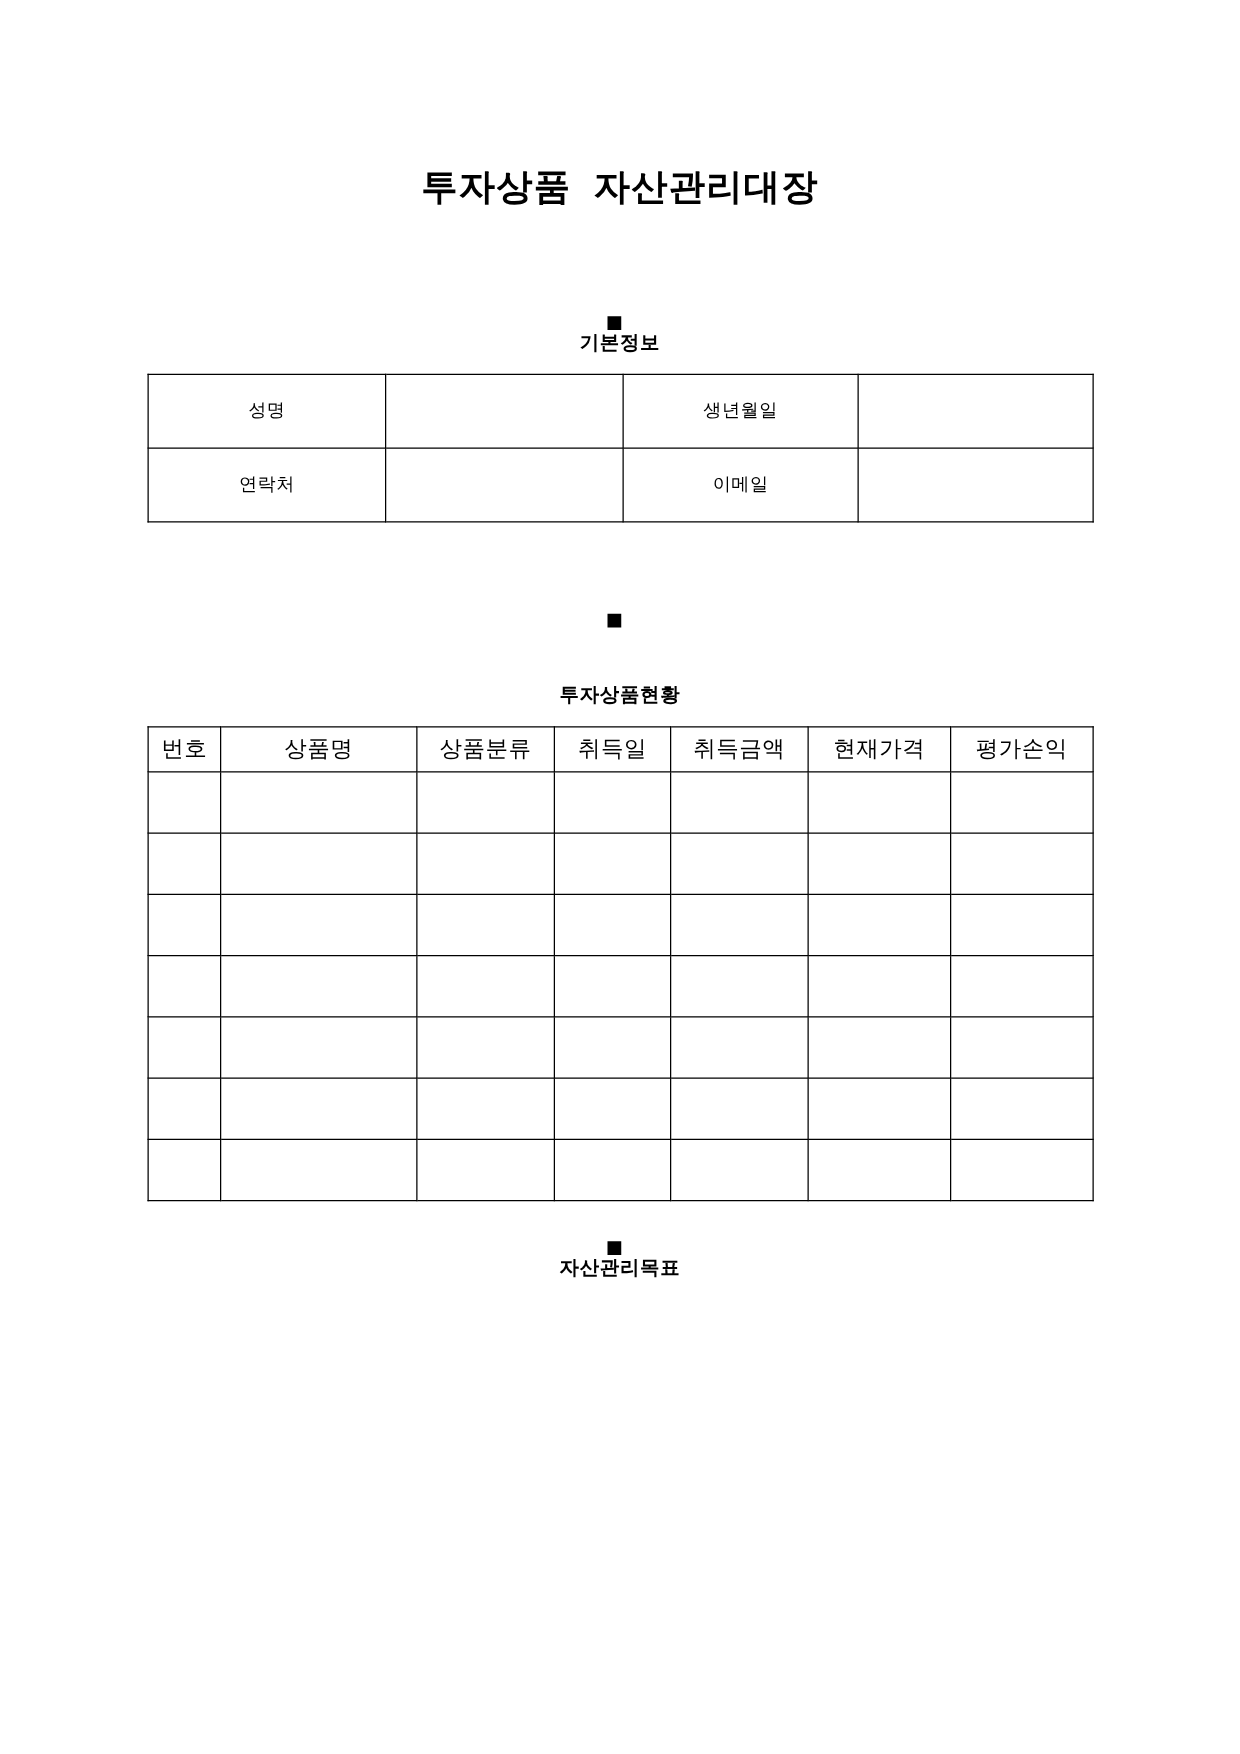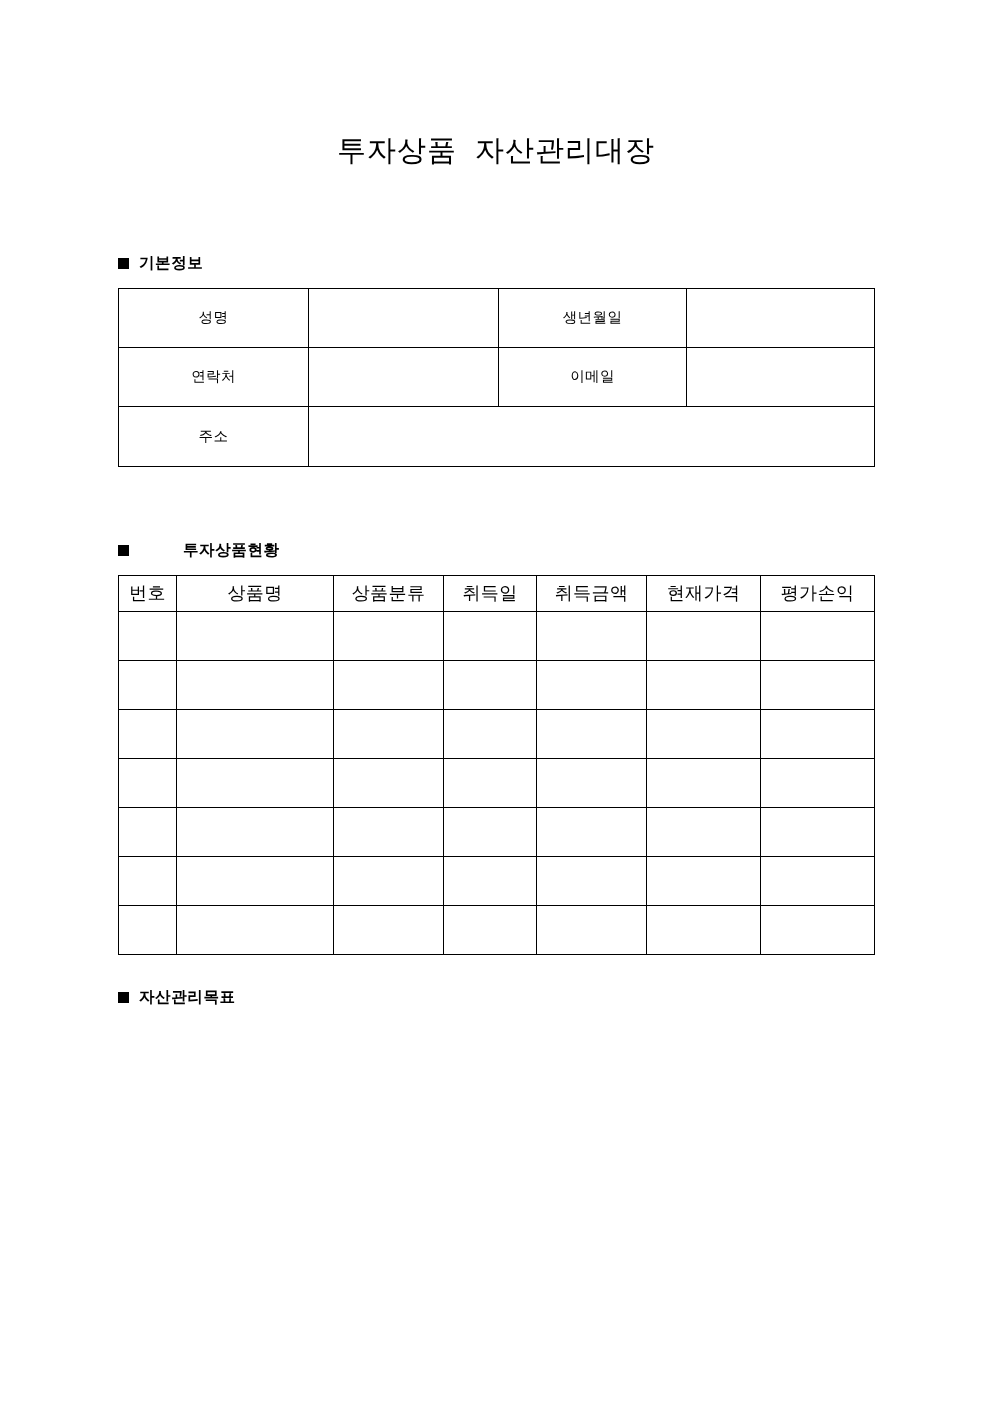--- a/index.html
+++ b/index.html
@@ -22,33 +22,34 @@
     box-sizing: border-box;
     padding: 0 118px;
   }
 
   
   .doc-title {
     margin: 0;
     padding-top: 133px;
     text-align: center;
     font-size: 29px;
-    font-weight: normal;
+    font-weight: bold;
     letter-spacing: 1px;
     line-height: 1.2;
     white-space: pre;
   }
 
   
   .section-heading {
     display: flex;
     align-items: center;
     font-size: 15.5px;
     font-weight: bold;
     letter-spacing: 0.6px;
+    flex-direction: column;
   }
   .section-bullet {
     display: inline-block;
     width: 11px;
     height: 11px;
     background: #000000;
     margin-right: 10px;
     flex: 0 0 auto;
   }
 
@@ -112,24 +113,20 @@
         <td class="label-cell">성명</td>
         <td class="value-cell"></td>
         <td class="label-cell">생년월일</td>
         <td class="value-cell"></td>
       </tr>
       <tr class="tall-row">
         <td class="label-cell">연락처</td>
         <td class="value-cell"></td>
         <td class="label-cell">이메일</td>
         <td class="value-cell"></td>
-      </tr>
-      <tr class="addr-row">
-        <td class="label-cell">주소</td>
-        <td class="value-cell" colspan="3"></td>
       </tr>
     </tbody>
   </table>
 
   <div class="section-heading sec2-heading">
     <span class="section-bullet"></span>
     <span>투자상품현황</span>
   </div>
 
   <table class="form-table product-table">

